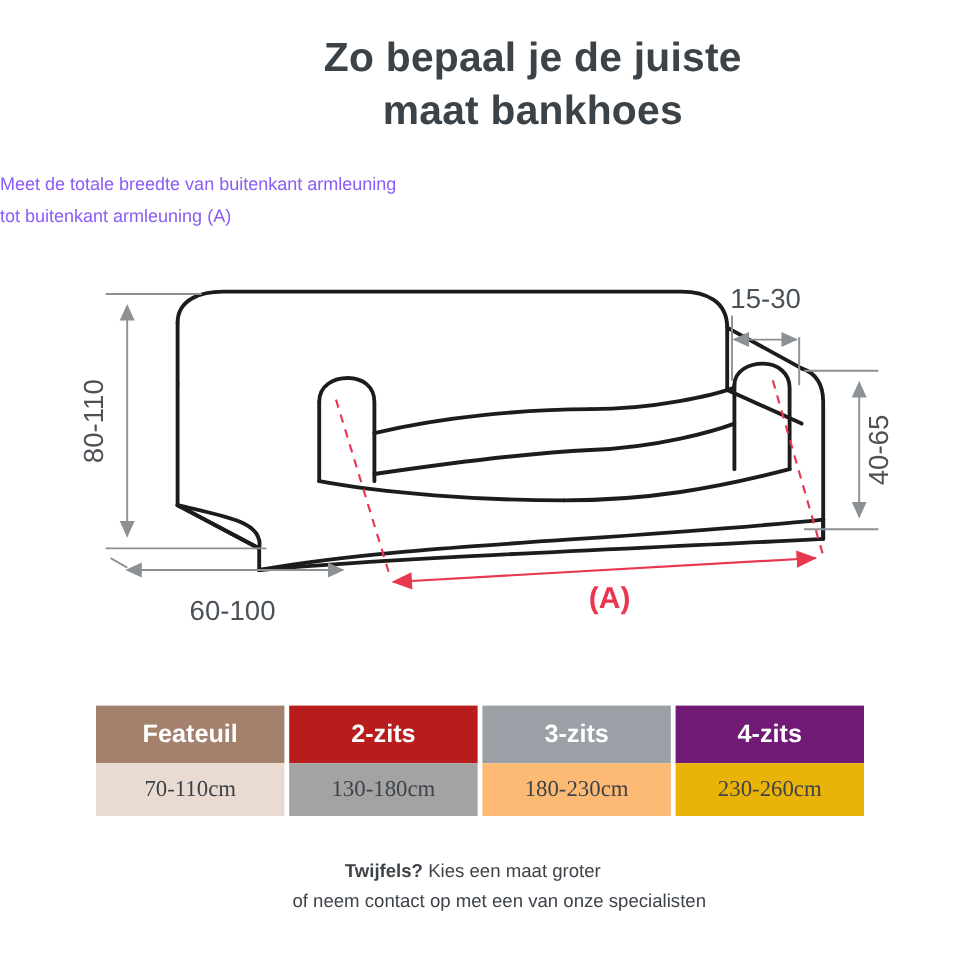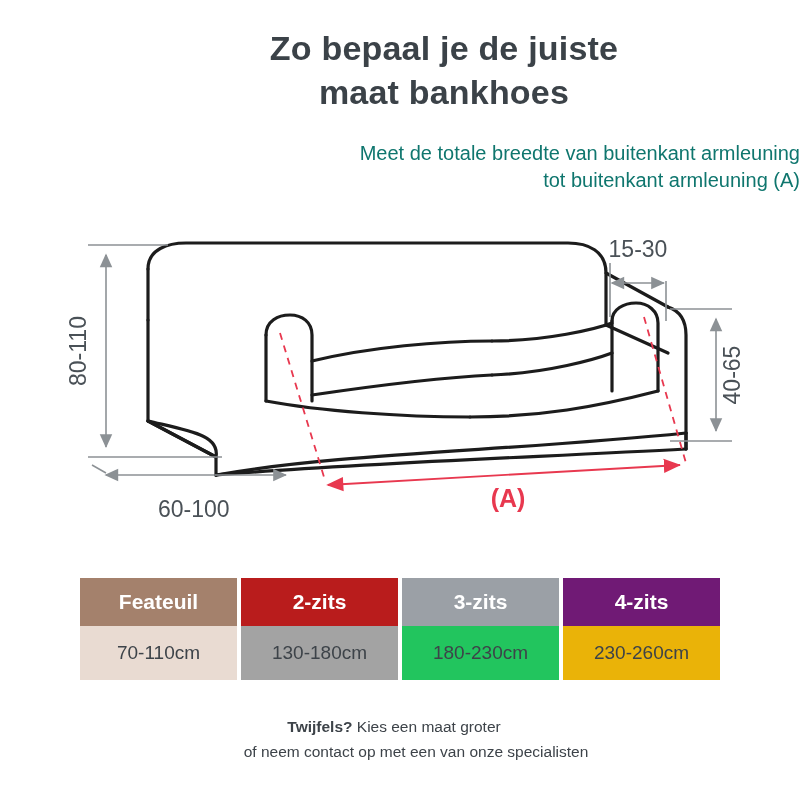--- a/index.html
+++ b/index.html
@@ -31,24 +31,24 @@
     font-weight: bold;
     color: #3b4248;
     letter-spacing: 0.2px;
     padding-left: 44px;
   }
   .subtitle {
     position: absolute;
     top: 140px;
     left: 0;
     width: 800px;
-    text-align: right;
-    font-size: 20px;
+    text-align: left;
+    font-size: 15px;
     line-height: 27px;
-    color: #0f766e;
+    color: #8b5cf6;
   }
   .diagram {
     position: absolute;
     top: 225px;
     left: 40px;
     width: 730px;
     height: 330px;
   }
   .cards {
     position: absolute;
@@ -68,26 +68,27 @@
   .card-head {
     height: 48px;
     display: flex;
     align-items: center;
     justify-content: center;
     font-size: 21px;
     font-weight: bold;
     color: #ffffff;
   }
   .card-body {
-    height: 54px;
+    height: 44px;
     display: flex;
     align-items: center;
     justify-content: center;
     font-size: 19px;
     color: #3d4349;
+    font-family: Liberation Serif, serif;
   }
   .footer {
     position: absolute;
     top: 714px;
     left: 0;
     width: 788px;
     text-align: center;
     font-size: 15.5px;
     line-height: 25px;
     color: #3d4349;
@@ -218,21 +219,21 @@
     <div class="card">
       <div class="card-head" style="background:#a4816c">Feateuil</div>
       <div class="card-body" style="background:#e9dbd2">70-110cm</div>
     </div>
     <div class="card">
       <div class="card-head" style="background:#b91c1c">2-zits</div>
       <div class="card-body" style="background:#a3a3a3">130-180cm</div>
     </div>
     <div class="card">
       <div class="card-head" style="background:#9ba0a6">3-zits</div>
-      <div class="card-body" style="background:#22c55e">180-230cm</div>
+      <div class="card-body" style="background:#fdba74">180-230cm</div>
     </div>
     <div class="card">
       <div class="card-head" style="background:#701a75">4-zits</div>
       <div class="card-body" style="background:#eab308">230-260cm</div>
     </div>
   </div>
 
   <div class="footer">
     <div>
       <b>Twijfels?</b><span> Kies een maat groter</span>

